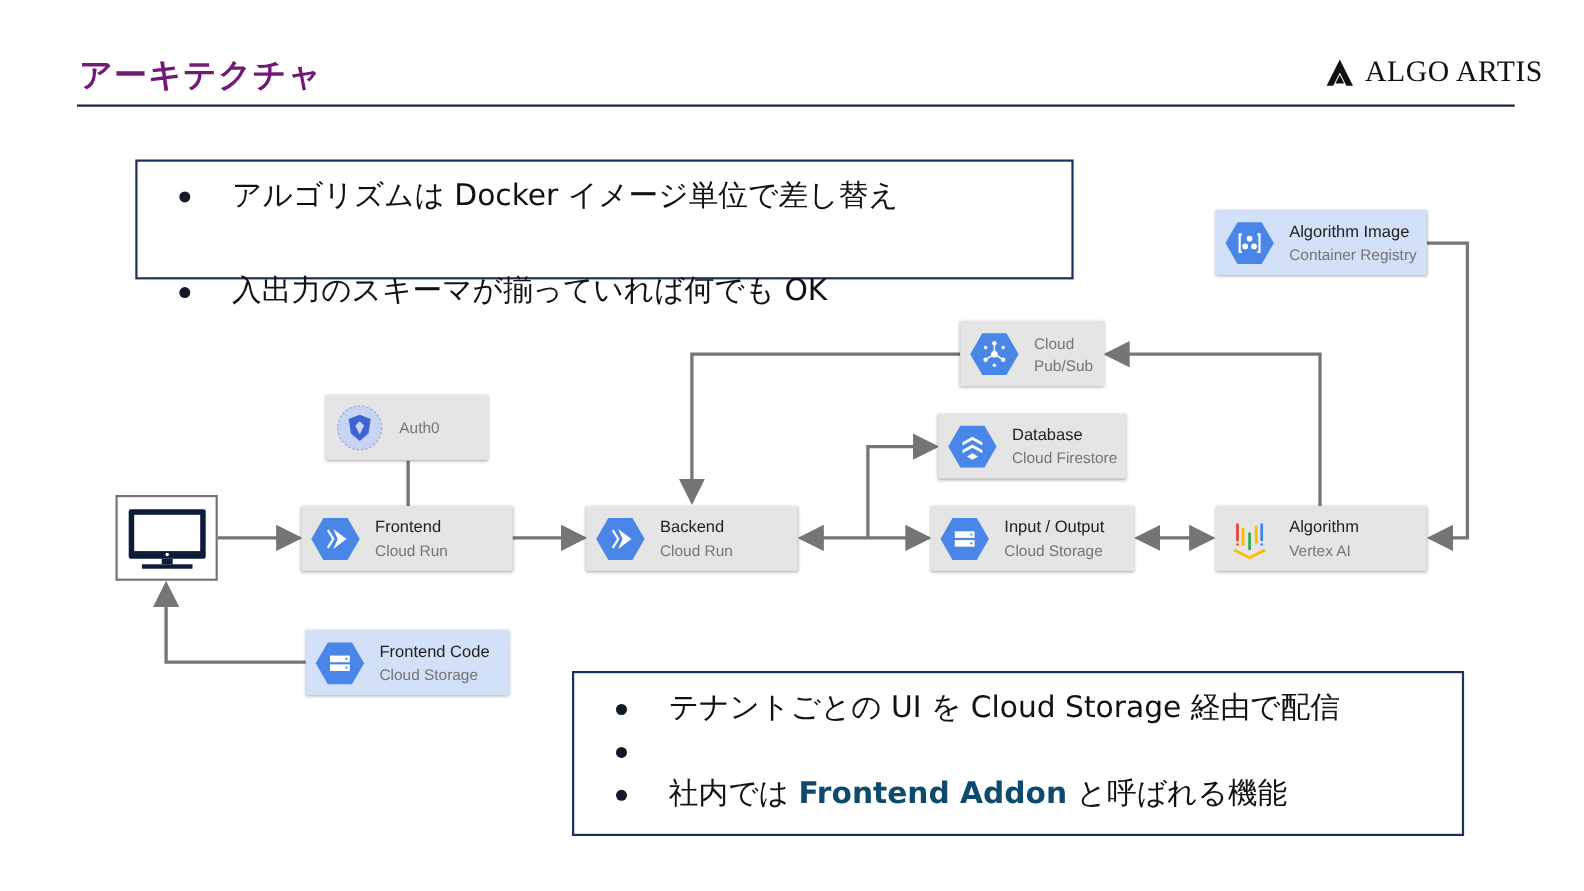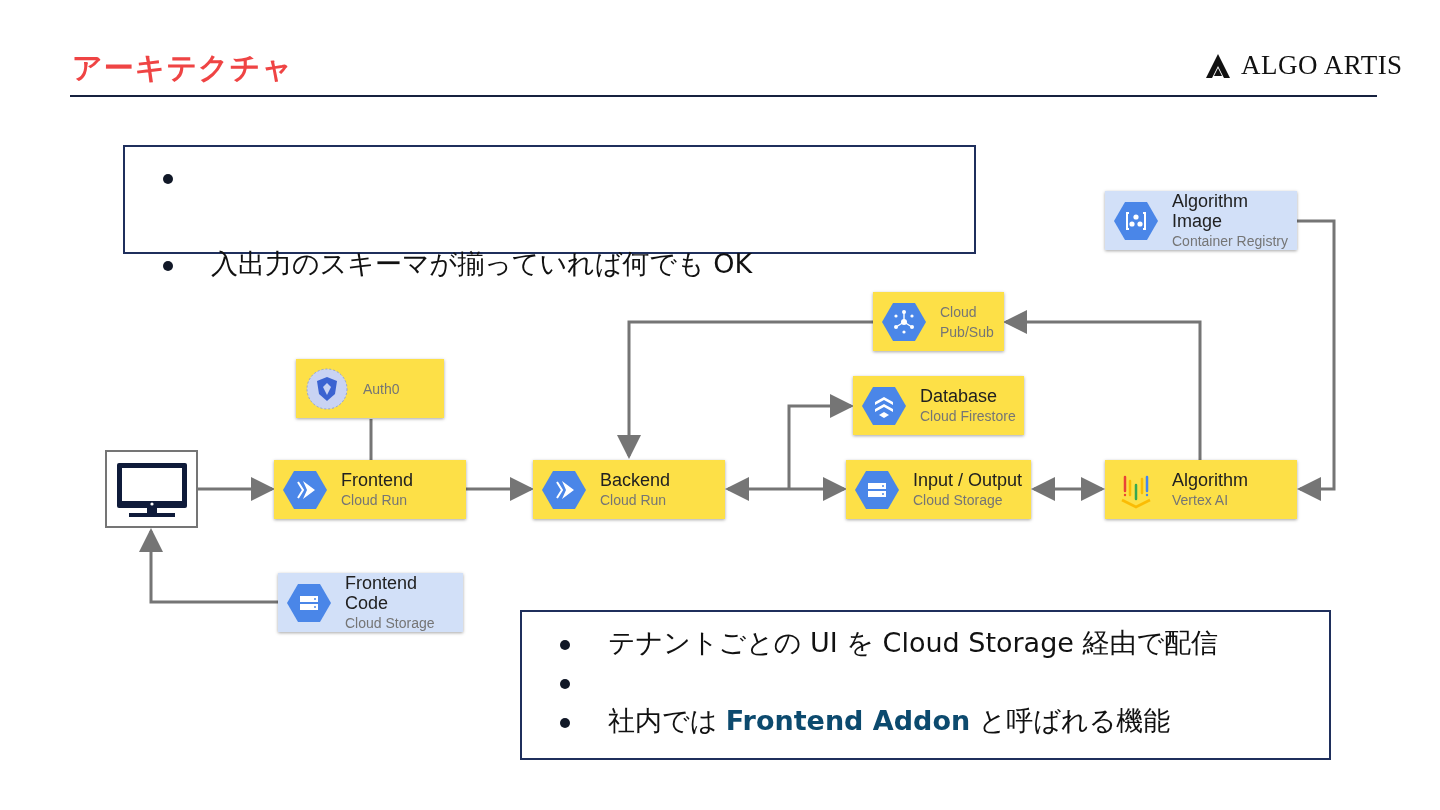--- a/index.html
+++ b/index.html
@@ -1,36 +1,36 @@
 <!DOCTYPE html>
 <html><head>
 <meta charset="utf-8">
 <style>
   html, body { margin:0; padding:0; background:#ffffff; }
   body { width:1440px; height:810px; position:relative; overflow:hidden;
          font-family:"DejaVu Sans", "Liberation Sans", sans-serif; }
   .title { position:absolute; left:72px; top:48px; font-size:30px; font-weight:bold;
-           color:#ef4444; letter-spacing:1px; }
+           color:#701a75; letter-spacing:1px; }
   .title-rule { position:absolute; left:70px; top:95px; width:1307px; height:2px; background:#16213f; }
   .logo { position:absolute; left:1205px; top:50px; display:flex; align-items:center; gap:10px; }
   .logo-text { font-family:"Liberation Serif", "DejaVu Serif", serif; font-size:27px;
                color:#111; letter-spacing:0.5px; }
 
   .callout { position:absolute; border:2px solid #1f2f5c; background:#fff; box-sizing:border-box; }
   .callout ul { list-style:none; margin:0; padding:0; }
   .callout li { position:relative; font-size:27px; color:#111; white-space:nowrap; }
   .callout li .dot { position:absolute; width:10px; height:10px; border-radius:50%; background:#111827; }
   .hl { color:#0c4a6e; font-weight:bold; }
 
-  .node { position:absolute; background:#fde047; box-shadow:0 1px 3px rgba(0,0,0,0.35);
+  .node { position:absolute; background:#e5e5e5; box-shadow:0 1px 3px rgba(0,0,0,0.35);
           display:flex; align-items:center; box-sizing:border-box; }
   .node.tinted { background:#d2e0f8; }
   .node .ic { position:absolute; left:8px; top:50%; transform:translateY(-50%); width:46px; height:42px; }
   .node .lbl { position:absolute; left:67px; top:50%; transform:translateY(-50%); line-height:20px; }
-  .node .l1 { font-size:18px; color:#212121; font-family:"Liberation Sans", sans-serif; }
+  .node .l1 { font-size:15px; color:#212121; font-family:"Liberation Sans", sans-serif; }
   .node .l2 { font-size:14px; color:#757575; font-family:"Liberation Sans", sans-serif; }
 
   .monitor-box { position:absolute; left:105px; top:450px; width:93px; height:78px;
                  border:2px solid #757575; box-sizing:border-box; background:#fff; }
 
   svg.wires { position:absolute; left:0; top:0; }
 </style>
 </head>
 <body>
 
@@ -74,20 +74,21 @@
     <path d="M1297,221 L1334,221 L1334,489 L1300,489" marker-end="url(#ah)"></path>
 
     <path d="M278,602 L151,602 L151,531" marker-end="url(#ah)"></path>
   </g>
 </svg>
 
 <div class="callout" style="left:123px; top:145px; width:853px; height:109px;">
   <ul>
     <li style="position:absolute; left:86px; top:12px;">
       <span class="dot" style="left:-48px; top:15px;"></span>
+      <span>アルゴリズムは Docker イメージ単位で差し替え</span>
     </li>
     <li style="position:absolute; left:86px; top:52px;margin-top:47px;">
       <span class="dot" style="left:-48px; top:15px;"></span>
       <span>入出力のスキーマが揃っていれば何でも OK</span>
     </li>
   </ul>
 </div>
 
 <div class="callout" style="left:520px; top:576px; width:811px; height:150px;margin-top:34px;">
   <ul>

